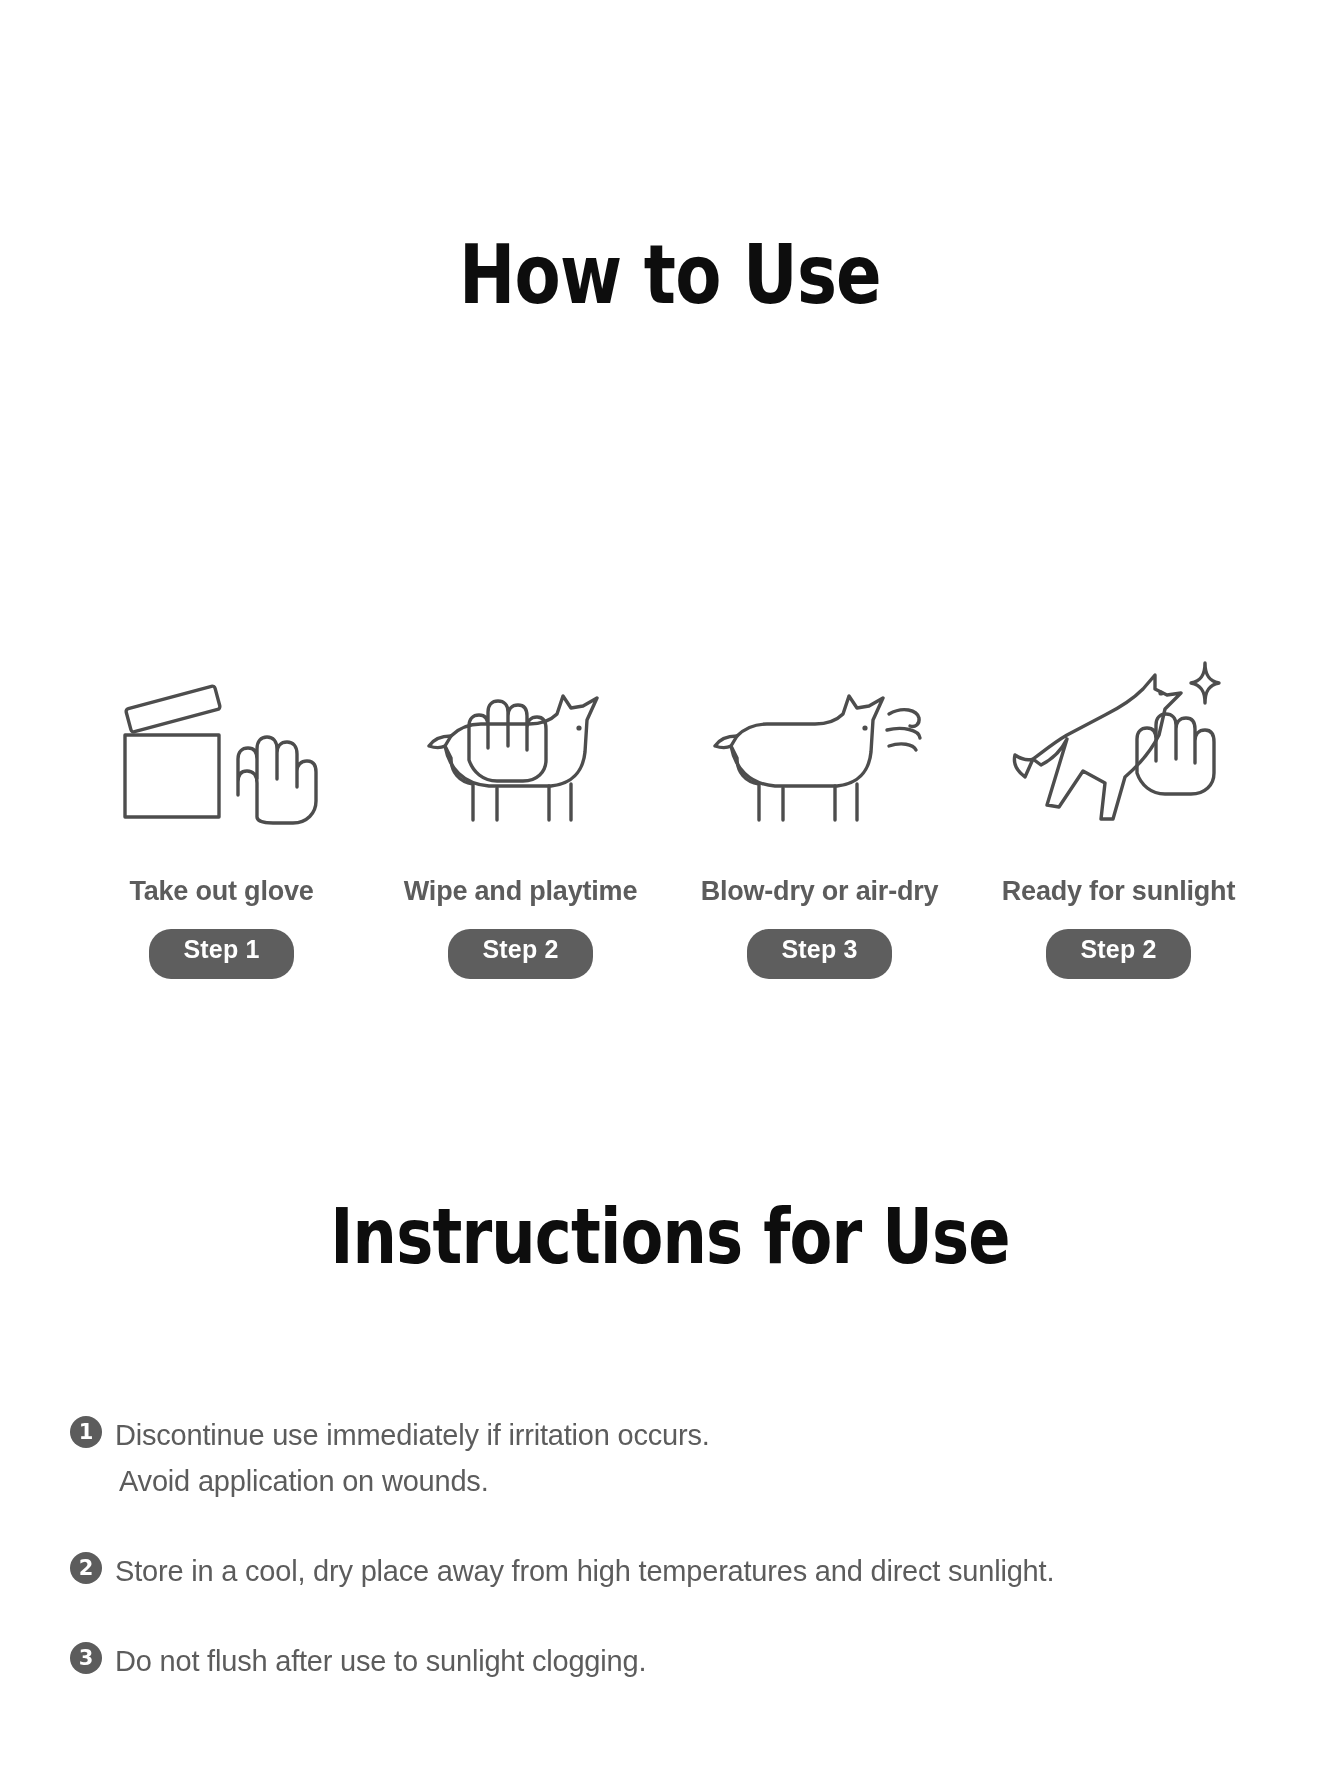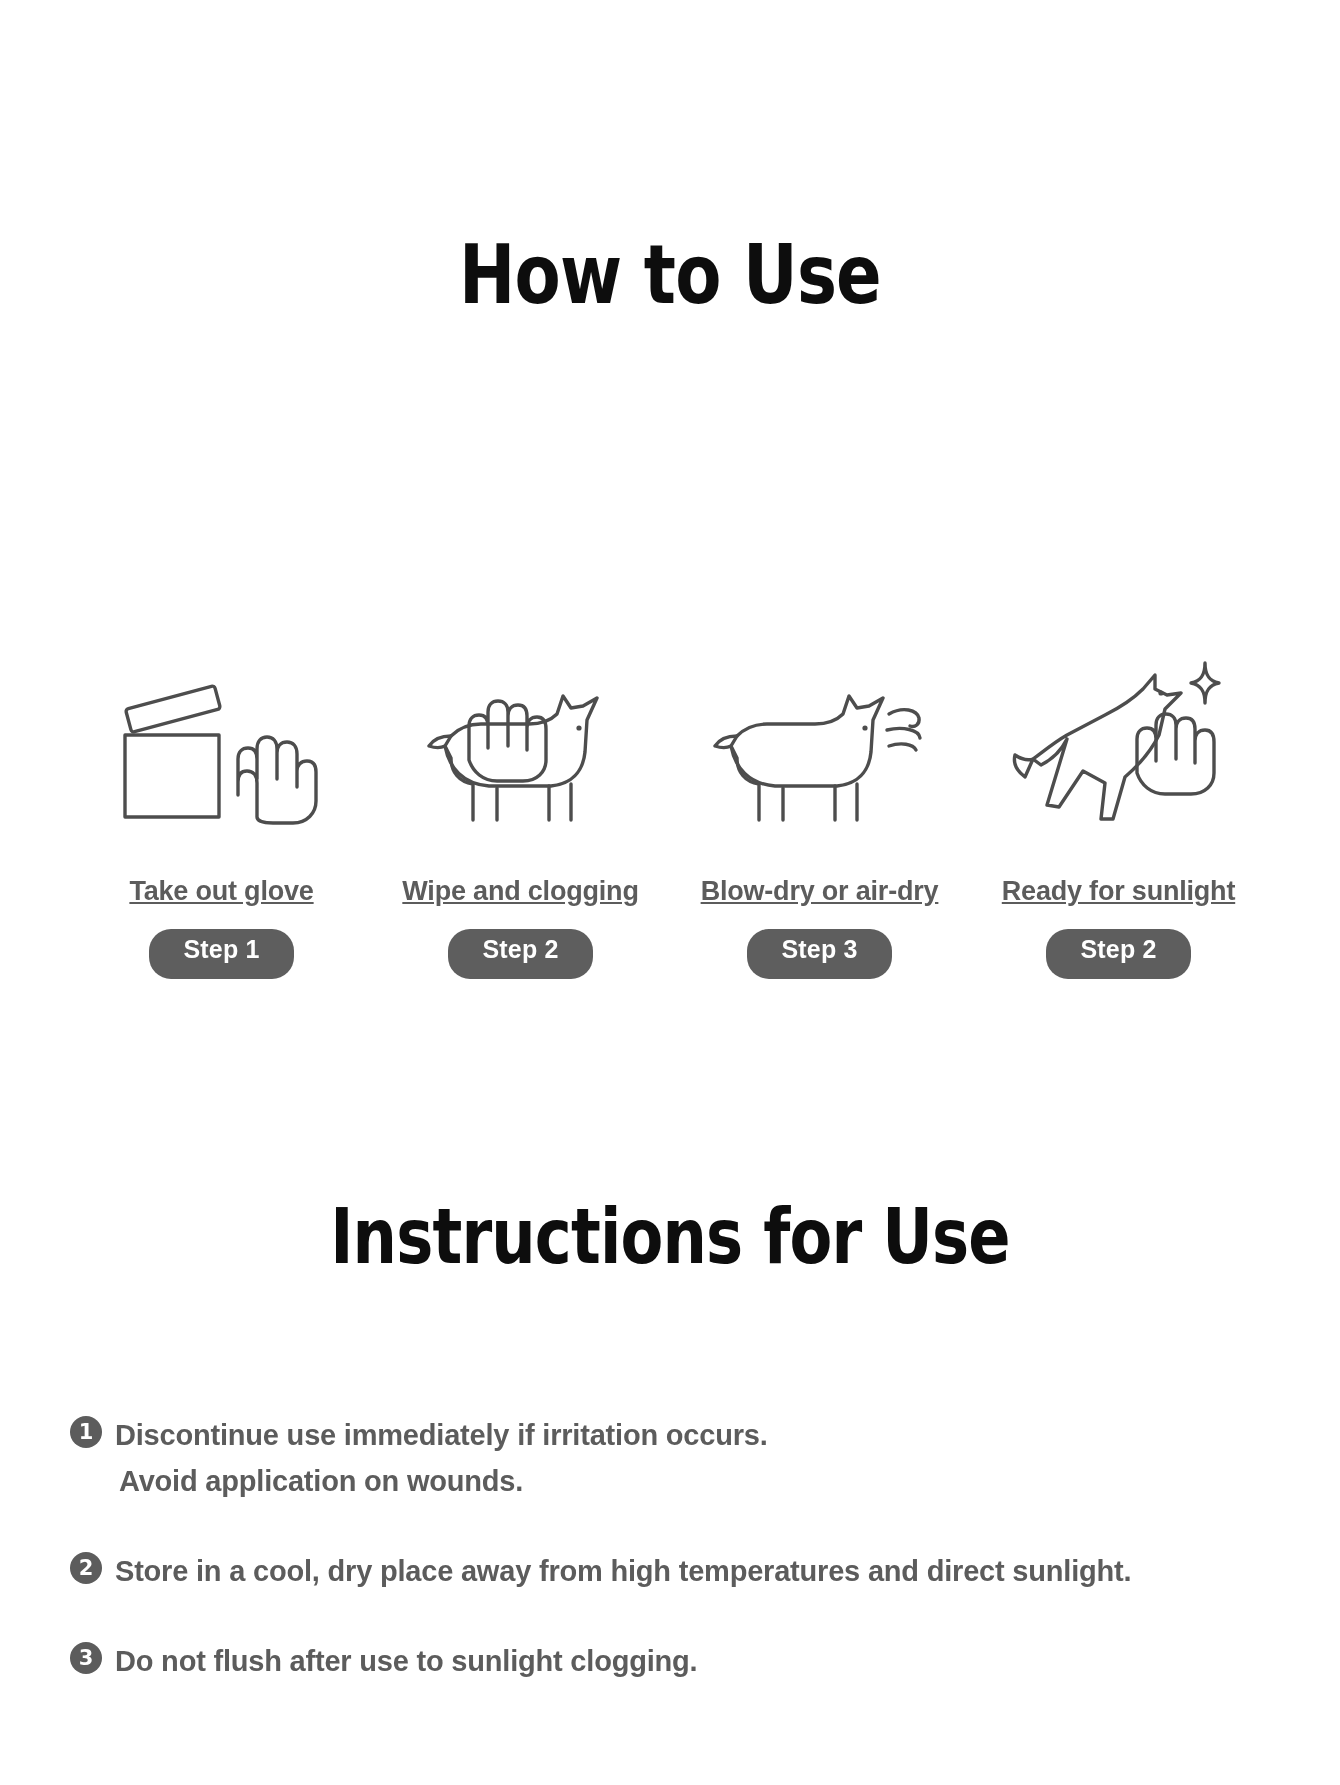--- a/index.html
+++ b/index.html
@@ -70,21 +70,20 @@
     justify-content: center;
   }
   .step-label {
     font-size: 27px;
     font-weight: bold;
     color: #5c5c5c;
     text-align: center;
     margin-top: 6px;
     white-space: nowrap;
     letter-spacing: -0.2px;
-    text-decoration: underline;
   }
   .step-badge {
     margin-top: 22px;
     background: #5e5e5e;
     color: #ffffff;
     font-size: 25px;
     font-weight: bold;
     border-radius: 22px;
     padding: 7px 34px 17px 34px;
     line-height: 26px;
@@ -114,21 +113,21 @@
     font-weight: bold;
     display: flex;
     align-items: center;
     justify-content: center;
     margin-top: 4px;
     margin-right: 13px;
     font-family: "DejaVu Sans", sans-serif;
   }
   .instr-text {
     font-size: 29px;
-    font-weight: bold;
+    font-weight: normal;
     color: #5c5c5c;
     line-height: 46px;
     letter-spacing: -0.2px;
   }
   .instr-text .second-line {
     display: block;
     padding-left: 4px;
   }
 
   svg { display: block; }
@@ -176,21 +175,21 @@
 
             <path d="M58 86 L58 58 C58 51 62 47 68 47 C74 47 77 51 77 58
                      L77 80 L77 44 C77 37 81 33 87 33 C93 33 97 37 97 44
                      L97 78 L97 48 C97 41 101 37 107 37 C113 37 116 41 116 48
                      L116 82 L116 60 C116 53 120 49 126 49 C132 49 135 53 135 61
                      L135 92 C135 104 126 113 112 113 L86 113
                      C72 113 62 104 58 92 Z"></path>
           </g>
         </svg>
       </div>
-      <div class="step-label">Wipe and clogging</div>
+      <div class="step-label">Wipe and playtime</div>
       <div class="step-badge">Step 2</div>
     </div>
 
     <div class="step">
       <div class="step-art">
         <svg width="225" height="175" viewBox="0 0 225 175">
           <g fill="none" stroke="#4d4d4d" stroke-width="3.4" stroke-linejoin="round" stroke-linecap="round">
             <path d="M30 68 C20 68 12 72 8 78 C14 80 20 80 24 78
                      L30 90 C30 104 38 114 52 116
                      L52 152 M76 120 L76 152 M128 118 L128 152 M150 116 L150 152"></path>

